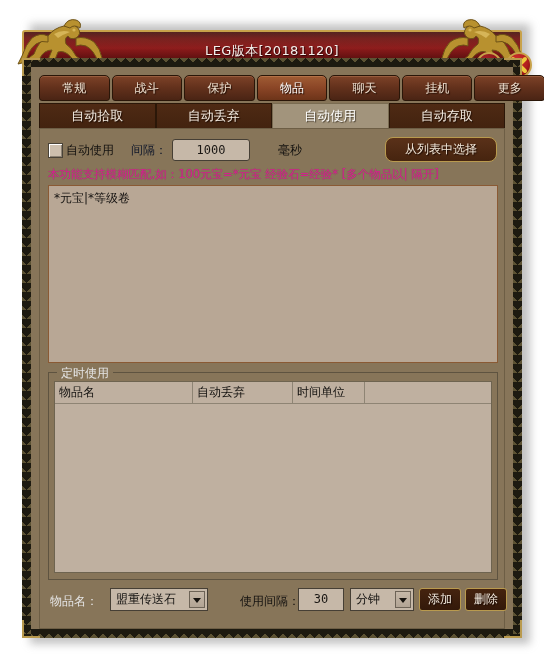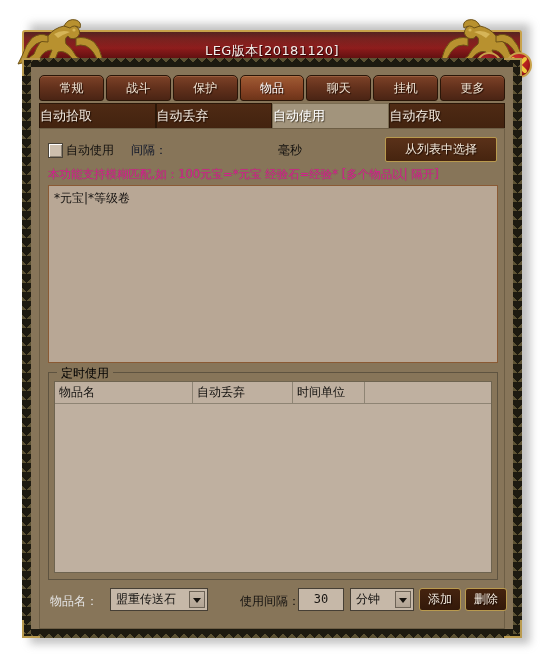--- a/index.html
+++ b/index.html
@@ -138,21 +138,21 @@
   #content {
     position: absolute;
     left: 0; top: 0; right: 0; bottom: 0;
     background: #877559;
   }
 
   
   #main-tabs {
     position: absolute;
     left: 8px; top: 8px;
-    width: 466px; height: 26px;
+    width: 506px; height: 26px;
     display: flex;
     gap: 2px;
   }
   .main-tab {
     flex: 1;
     position: relative;
     background: linear-gradient(180deg,#7d4228 0%, #63311c 48%, #4a2414 100%);
     border: 1px solid #2a1608;
     border-radius: 5px 5px 3px 3px;
     box-sizing: border-box;
@@ -177,21 +177,21 @@
     display: flex;
   }
   .sub-tab {
     flex: 1;
     background: linear-gradient(180deg,#4f2a14 0%, #43230f 100%);
     border: 1px solid #2b1708;
     box-sizing: border-box;
     color: #f4ece2;
     font-size: 13px;
     line-height: 24px;
-    text-align: left;
+    text-align: center;
     cursor: pointer;
     text-shadow: 1px 1px 1px #1c0c03;
   }
   .sub-tab.active {
     background: #a2947c;
     color: #ffffff;
     border-color: #7a6c52;
     text-shadow: 1px 1px 1px #4a4031;
   }
 
@@ -249,21 +249,21 @@
     position: absolute;
     left: 198px; top: 3px;
     font-size: 12px; color: #141210; margin-left: 32px;
   }
   #btn-pick-list {
     position: absolute;
     left: 337px; top: -2px;
     width: 112px; height: 25px;
     background: linear-gradient(180deg,#5a3119 0%, #46240f 100%);
     border: 1px solid #b99a4e;
-    border-radius: 2px;
+    border-radius: 8px;
     box-sizing: border-box;
     color: #f2e8da;
     font-size: 12px;
     text-align: center;
     line-height: 23px;
     cursor: pointer;
     text-shadow: 1px 1px 1px #1a0a03;
   }
 
   
@@ -300,21 +300,21 @@
     width: 450px; height: 208px;
     border: 1px solid #5e5340;
     box-sizing: border-box;
   }
   #group-timed-legend {
     position: absolute;
     left: 8px; top: -8px;
     background: #877559;
     padding: 0 4px;
     font-size: 12px;
-    color: #000000;
+    color: #e5e5e5;
   }
   #timed-table {
     position: absolute;
     left: 5px; top: 8px;
     width: 438px; height: 192px;
     background: #bfb0a0;
     border: 1px solid #6e6450;
     box-sizing: border-box;
     overflow: hidden;
   }
@@ -496,20 +496,21 @@
         <div class="sub-tab active">自动使用</div>
         <div class="sub-tab">自动存取</div>
       </div>
 
       <div id="panel">
 
         <div id="row-auto">
           <div class="chk"></div>
           <div id="lbl-auto-use">自动使用</div>
           <div id="lbl-interval">间隔：</div>
+          <div id="input-interval">1000</div>
           <div id="lbl-ms">毫秒</div>
           <div id="btn-pick-list">从列表中选择</div>
         </div>
 
         <div id="hint-text">本功能支持模糊匹配,如：100元宝=*元宝 经验石=经验* [多个物品以| 隔开]</div>
 
         <div id="list-textarea">*元宝|*等级卷</div>
 
         <div id="group-timed">
           <div id="group-timed-legend">定时使用</div>

